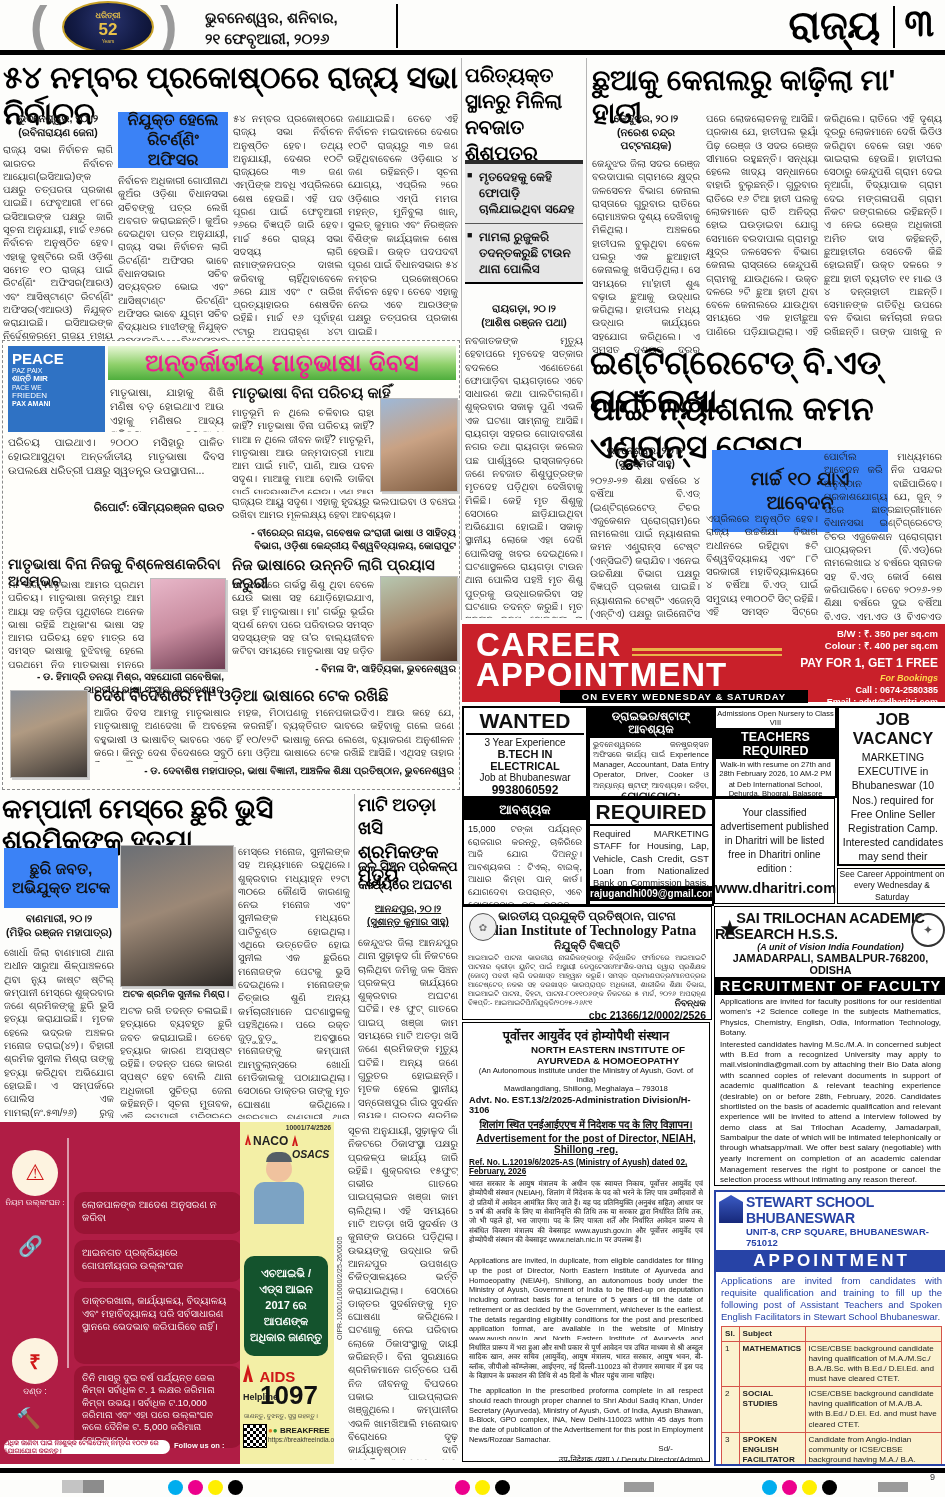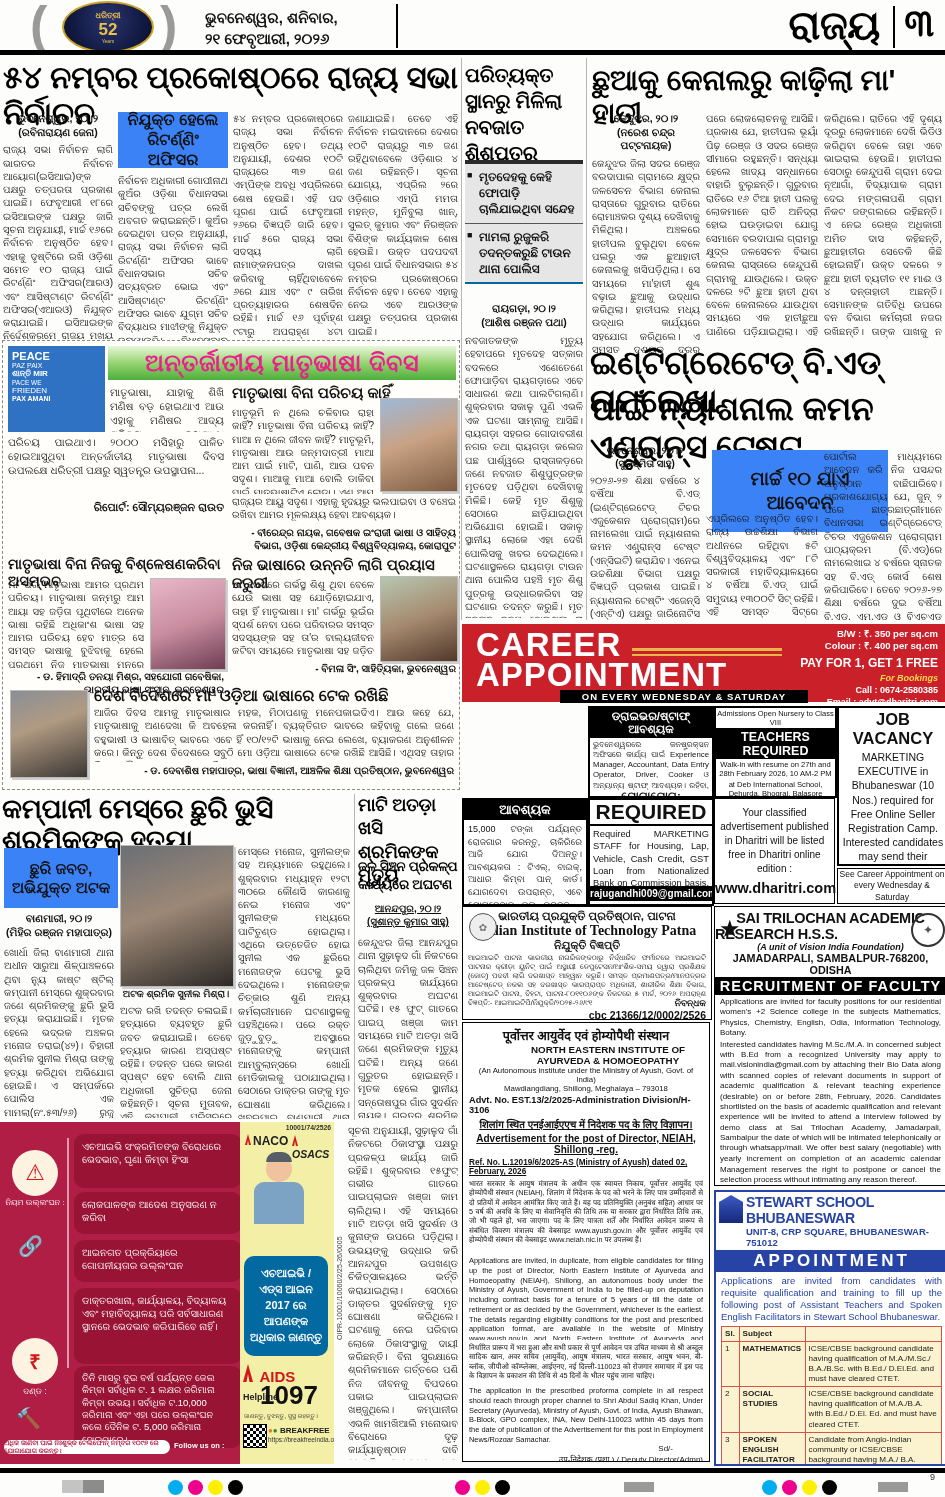--- a/index.html
+++ b/index.html
@@ -66,21 +66,21 @@
     <div class="graybox" style="height:52px;font-size:16px;padding:2px;">ନିଯୁକ୍ତ ହେଲେ ରିଟର୍ଣ୍ଣିଂ ଅଫିସର</div>
     <div class="bodytxt" style="height:168px;margin-top:6px;">ନିର୍ବାଚନ ଅଧିକାରୀ ଗୋପୀନାଥ କୁଅଁର ଓଡ଼ିଶା ବିଧାନସଭା ସଚିବଙ୍କୁ ପତ୍ର ଲେଖି ଅବଗତ କରାଇଛନ୍ତି। କୁଅଁର ଦେଇଥିବା ପତ୍ର ଅନୁଯାୟୀ, ରାଜ୍ୟ ସଭା ନିର୍ବାଚନ ଲାଗି ରିଟର୍ଣ୍ଣିଂ ଅଫିସର ଭାବେ ବିଧାନସଭାର ସଚିବ ସତ୍ୟବ୍ରତ ଭୋଇ ଏବଂ ଆସିଷ୍ଟାଣ୍ଟ ରିଟର୍ଣ୍ଣିଂ ଅଫିସର ଭାବେ ଯୁଗ୍ମ ସଚିବ ବିଦ୍ୟାଧର ମାଝୀଙ୍କୁ ନିଯୁକ୍ତ କରାଯାଇଛି। ବିଧାନସଭାର ପ୍ରଥମ ମହଲା ତଥା</div>
   </div>
   <div class="abs bodytxt" style="left:233px;top:112px;width:110px;height:228px;">୫୪ ନମ୍ବର ପ୍ରକୋଷ୍ଠରେ ରାଜ୍ୟ ସଭା ନିର୍ବାଚନ ଅନୁଷ୍ଠିତ ହେବ। ତଥ୍ୟ ଅନୁଯାୟୀ, ଦେଶର ୧୦ଟି ରାଜ୍ୟରେ ୩୭ ଜଣ ଏମ୍ପିଙ୍କ ଅବଧି ଏପ୍ରିଲରେ ଶେଷ ହେଉଛି। ଏହି ପଦ ପୂରଣ ପାଇଁ ଫେବୃଆରୀ ୨୬ରେ ବିଜ୍ଞପ୍ତି ଜାରି ହେବ। ମାର୍ଚ୍ଚ ୫ରେ ରାଜ୍ୟ ସଭା ସଦସ୍ୟ ଲାଗି ନାମାଙ୍କନପତ୍ର ଦାଖଲ କରିବାକୁ ଚାହିଁଥିବାବେଳେ ୬ରେ ଯାଞ୍ଚ ଏବଂ ୯ ତାରିଖ ପ୍ରତ୍ୟାହାରର ଶେଷଦିନ ରହିଛି। ମାର୍ଚ୍ଚ ୧୬ ପୂର୍ବାହ୍ଣ ୯ଟାରୁ ଅପରାହ୍ଣ ୪ଟା ମଧ୍ୟରେ ଭୋଟ ହେବ। ୫ଟା ପର୍ଯ୍ୟନ୍ତ ଗଣନା କରାଯିବ। ୨୦ ସୁଦ୍ଧା ନିର୍ବାଚନ ପ୍ରକ୍ରିୟା ଶେଷହେବ ବୋଲି</div>
   <div class="abs bodytxt" style="left:348px;top:112px;width:110px;height:228px;">ଜଣାଯାଇଛି। ତେବେ ଏହି ନିର୍ବାଚନ ମଇଦାନରେ ଦେଶର ୧୦ଟି ରାଜ୍ୟରୁ ୩୭ ଜଣ ରହିଥିବାବେଳେ ଓଡ଼ିଶାର ୪ ଜଣ ରହିଛନ୍ତି। ସୂଚନା ଯୋଗ୍ୟ, ଏପ୍ରିଲ ୨ରେ ଓଡ଼ିଶାର ଏମ୍ପି ମମତା ମହନ୍ତ, ମୁନିବୁଲା ଖାନ୍, ସୁଲତ୍ କୁମାର ଏବଂ ନିରଞ୍ଜନ ବିଶିଙ୍କ କାର୍ଯ୍ୟକାଳ ଶେଷ ହେଉଛି। ଉକ୍ତ ପଦପଦବୀ ପୂରଣ ପାଇଁ ବିଧାନସଭାର ୫୪ ନମ୍ବର ପ୍ରକୋଷ୍ଠରେ ନିର୍ବାଚନ ହେବ। ତେବେ ଏହାକୁ ନେଇ ଏବେ ଆରଓଙ୍କ ପକ୍ଷରୁ ତତ୍ପରତା ପ୍ରକାଶ ପାଇଛି।</div>
 
   <div class="vr" style="left:461px;top:58px;height:562px;"></div>
   <div class="vr" style="left:586px;top:58px;height:562px;"></div>
 
   <div class="abs headline" style="left:465px;top:62px;width:118px;font-size:20px;line-height:1.3;">ପରିତ୍ୟକ୍ତ ସ୍ଥାନରୁ ମିଳିଲା ନବଜାତ ଶିଶୁପୁତ୍ର ମୃତଦେହ</div>
-  <div class="abs" style="left:465px;top:160px;width:118px;background:#e6e6e6;border-top:4px solid #2b2b2b;border-bottom:2px solid #0369a1;">
+  <div class="abs" style="left:465px;top:160px;width:118px;background:#e6e6e6;border-top:4px solid #2b2b2b;border-bottom:2px solid #000000;">
     <div class="nb-bullet" style="border-bottom:1.5px solid #555;">ମୃତଦେହକୁ କେହି ଫୋପାଡ଼ି ଚାଲିଯାଇଥିବା ସନ୍ଦେହ</div>
     <div class="nb-bullet">ମାମଲା ରୁଜୁକରି ତଦନ୍ତକରୁଛି ଟାଉନ ଥାନା ପୋଲିସ</div>
   </div>
   <div class="abs" style="left:465px;top:302px;width:118px;">
     <div class="dateline">ରାୟଗଡ଼ା, ୨୦।୨</div>
     <div class="dateline">(ଆଶିଷ ରଞ୍ଜନ ପଥା)</div>
   </div>
   <div class="abs bodytxt" style="left:465px;top:334px;width:118px;height:284px;">ନବଜାତକଙ୍କ ମୃତ୍ୟୁ ହେବାପରେ ମୃତଦେହ ସତ୍କାର ବଦଳରେ ଏଣେତେଣେ ଫୋପାଡ଼ିବା ରାୟଗଡ଼ାରେ ଏବେ ସାଧାରଣ କଥା ପାଲଟିଗଲାଣି। ଶୁକ୍ରବାର ସକାଳୁ ପୁଣି ଏଭଳି ଏକ ଘଟଣା ସାମ୍ନାକୁ ଆସିଛି। ରାୟଗଡ଼ା ସହରର ଗୋଦାବରୀଶ ନଗର ତଥା ରାୟଗଡ଼ା କଲେଜ ପଛ ପାର୍ଶ୍ୱରେ ରାସ୍ତାକଡ଼ରେ ଜଣେ ନବଜାତ ଶିଶୁପୁତ୍ରଙ୍କ ମୃତଦେହ ପଡ଼ିଥିବା ଦେଖିବାକୁ ମିଳିଛି। କେହି ମୃତ ଶିଶୁକୁ ସେଠାରେ ଛାଡ଼ିଯାଇଥିବା ଅଭିଯୋଗ ହୋଇଛି। ସକାଳୁ ସ୍ଥାନୀୟ ଲୋକେ ଏହା ଦେଖି ପୋଲିସକୁ ଖବର ଦେଇଥିଲେ। ଘଟଣାସ୍ଥଳରେ ରାୟଗଡ଼ା ଟାଉନ ଥାନା ପୋଲିସ ପହଞ୍ଚି ମୃତ ଶିଶୁ ପୁତ୍ରକୁ ଉଦ୍ଧାରକରିବା ସହ ଘଟଣାର ତଦନ୍ତ କରୁଛି। ମୃତ ସନ୍ତାନ ଜନ୍ମ ହୋଇଥିଲା ନା କେହି ଫୋପାଡ଼ିବା ପରେ ନବଜାତ ଶିଶୁର ମୃତ୍ୟୁ ହୋଇଛି ତାହାର ତଦନ୍ତ କରିବାକୁ ବୁଦ୍ଧିଜୀବୀ ଦାବି କରିଛନ୍ତି। ପ୍ରଶାସନ ଏହି ସମସ୍ୟା ସମାଧାନ ପାଇଁ ସଚେତନ କରିବା ଜରୁରୀ ବୋଲି ବୁଦ୍ଧିଜୀବୀ ମତ ଦେଇଛନ୍ତି।</div>
 
   <div class="abs headline" style="left:592px;top:64px;width:352px;font-size:29px;">ଛୁଆକୁ କେନାଲରୁ କାଢ଼ିଲା ମା' ହାତୀ</div>
@@ -95,21 +95,21 @@
   <div class="abs headline" style="left:590px;top:344px;width:355px;font-size:33px;">ଇଣ୍ଟିଗ୍ରେଟେଡ୍ ବି.ଏଡ୍ ନାମଲେଖା</div>
   <div class="abs headline" style="left:590px;top:390px;width:355px;font-size:33px;">ପାଇଁ ନ୍ୟାଶନାଲ କମନ ଏଣ୍ଟ୍ରାନ୍ସ ଟେଷ୍ଟ</div>
   <div class="abs dateline" style="left:590px;top:444px;width:110px;font-size:10px;">ଭୁବନେଶ୍ୱର, ୨୦।୨ (ସୁଚିସ୍ମିତା ସାହୁ)</div>
   <div class="abs graybox" style="left:712px;top:450px;width:148px;height:54px;font-size:19px;padding:14px;">ମାର୍ଚ୍ଚ ୧୦ ଯାଏ ଆବେଦନ</div>
   <div class="abs bodytxt" style="left:590px;top:474px;width:110px;height:146px;">୨୦୨୬-୨୭ ଶିକ୍ଷା ବର୍ଷରେ ୪ ବର୍ଷିଆ ବି.ଏଡ୍ (ଇଣ୍ଟିଗ୍ରେଟେଡ୍ ଟିଚର ଏଜୁକେଶନ ପ୍ରୋଗ୍ରାମ)ରେ ନାମଲେଖା ପାଇଁ ନ୍ୟାଶନାଲ କମନ ଏଣ୍ଟ୍ରାନ୍ସ ଟେଷ୍ଟ (ଏନ୍‌ସିଇଟି) କରାଯିବ। ଏନେଇ ଉଚ୍ଚଶିକ୍ଷା ବିଭାଗ ପକ୍ଷରୁ ବିଜ୍ଞପ୍ତି ପ୍ରକାଶ ପାଇଛି। ନ୍ୟାଶନାଲ ଟେଷ୍ଟିଂ ଏଜେନ୍ସି (ଏନ୍‌ଟିଏ) ପକ୍ଷରୁ ଜାରିନୋଟିସ ଅନୁସାରେ, ଏନ୍‌ସିଇଟି-୨୦୨୬ ପ୍ରବେଶିକା ପରୀକ୍ଷା ପାଇଁ ଅନ୍‌ଲାଇନ ଆବେଦନ ଗତ ୧୨ ତାରିଖରୁ ଆରମ୍ଭ ହୋଇଥିବାବେଳେ ଏହା ମାର୍ଚ୍ଚ ୧୦ ତାରିଖ ପର୍ଯ୍ୟନ୍ତ ଚାଲିବ। ପ୍ରବେଶିକା ପରୀକ୍ଷା ୧୬</div>
   <div class="abs bodytxt" style="left:706px;top:512px;width:112px;height:108px;">ଏପ୍ରିଲରେ ଅନୁଷ୍ଠିତ ହେବ। ରାଜ୍ୟ ଉଚ୍ଚଶିକ୍ଷା ବିଭାଗ ଅଧୀନରେ ରହିଥିବା ୫ଟି ବିଶ୍ୱବିଦ୍ୟାଳୟ ଏବଂ ୮ଟି ସରକାରୀ ମହାବିଦ୍ୟାଳୟରେ ୪ ବର୍ଷିଆ ବି.ଏଡ୍ ପାଇଁ ସମୁଦାୟ ୧୩୦୦ଟି ସିଟ୍ ରହିଛି। ଏହି ସମସ୍ତ ସିଟ୍‌ରେ ଆଡ଼ମିଶନ ଏନ୍‌ସିଇଟି ପ୍ରବେଶିକା ପରୀକ୍ଷା ମାର୍କ ଆଧାରରେ କରାଯିବ। ଏନ୍‌ସିଇଟି ପରୀକ୍ଷାଫଳ ଆଧାରରେ ତାଲିକା ପ୍ରକାଶ ପାଇବ ଓ ଯୋଗ୍ୟ ପ୍ରାର୍ଥୀମାନେ ସାମୁ</div>
   <div class="abs bodytxt" style="left:824px;top:450px;width:118px;height:170px;">ପୋର୍ଟାଲ ମାଧ୍ୟମରେ ଆବେଦନ କରି ନିଜ ପସନ୍ଦର ଅନୁଷ୍ଠାନ ବାଛିପାରିବେ। ପ୍ରକାଶଯୋଗ୍ୟ ଯେ, ଜୁନ୍ ୨ ପରେ ଛାତ୍ରଛାତ୍ରୀମାନେ ବିଧାନସଭା ଇଣ୍ଟିଗ୍ରେଟେଡ୍ ଟିଚର ଏଜୁକେଶନ ପ୍ରୋଗ୍ରାମ ପାଠ୍ୟକ୍ରମ (ବି.ଏଡ୍)ରେ ନାମଲେଖାଇ ୪ ବର୍ଷରେ ସ୍ନାତକ ସହ ବି.ଏଡ୍ କୋର୍ସ ଶେଷ କରିପାରିବେ। ତେବେ ୨୦୨୬-୨୭ ଶିକ୍ଷା ବର୍ଷରେ ଦୁଇ ବର୍ଷିଆ ବି.ଏଡ୍, ଏମ.ଏଡ୍ ଓ ବିଏଚ୍‌ଏଡ୍ କୋର୍ସ ପାଇଁ ପ୍ରବେଶିକା ପରୀକ୍ଷା ପୂର୍ବପରି ଷ୍ଟେଟ ସିଲେକ୍ସନ ବୋର୍ଡ ଦ୍ୱାରା କରାଯିବ ବୋଲି ଉଚ୍ଚଶିକ୍ଷା ବିଭାଗ ପକ୍ଷରୁ ସୂଚନା ଦିଆଯାଇଛି।</div>
 
   <div class="abs" style="left:2px;top:340px;width:456px;height:448px;border:1.5px dashed #8a8a8a;background:#fffefa;"></div>
   <div class="abs" style="left:8px;top:346px;width:97px;height:86px;background:#2f72c4;color:#fff;overflow:hidden;padding:4px;box-sizing:border-box;">
-    <div style="font-size:11px;font-weight:bold;">PEACE</div>
+    <div style="font-size:15px;font-weight:bold;">PEACE</div>
     <div style="font-size:7px;">PAZ  PAIX</div>
     <div style="font-size:8px;font-weight:bold;">ଶାନ୍ତି  MIR</div>
     <div style="font-size:6.5px;">PACE  WE</div>
     <div style="font-size:8px;">FRIEDEN</div>
     <div style="font-size:7px;font-weight:bold;">PAX  AMANI</div>
   </div>
   <div class="abs" style="left:108px;top:346px;width:348px;height:34px;background:linear-gradient(180deg,#e9f7d8 0%,#8ed06a 55%,#4fae3d 100%);display:flex;align-items:center;justify-content:center;">
     <span style="color:#ec1e8e;font-weight:900;font-size:24px;letter-spacing:0.5px;">ଅନ୍ତର୍ଜାତୀୟ ମାତୃଭାଷା ଦିବସ</span>
   </div>
   <div class="abs bodytxt" style="left:110px;top:386px;width:114px;height:46px;font-size:10.5px;">ମାତୃଭାଷା, ଯାହାକୁ ଶିଖି ମଣିଷ ବଡ଼ ହୋଇଥାଏ ଆଉ ଏହାକୁ ମଣିଷର ଆଦ୍ୟ ପରିଚୟ କୁହାଯାଏ। ପ୍ରକୃତପକ୍ଷେ ନିଜ ମାତୃଭାଷା ପାଇଁ ବ୍ୟକ୍ତିଟିଏ ସମାଜରେ ସ୍ୱତନ୍ତ୍ର</div>
@@ -146,20 +146,28 @@
     <div class="abs" style="left:300px;top:4px;width:176px;text-align:right;color:#fff;font-weight:bold;font-size:9.5px;line-height:1.3;">
       <div>B/W : ₹. 350 per sq.cm</div>
       <div>Colour : ₹. 400 per sq.cm</div>
       <div style="font-size:12px;margin-top:3px;">PAY FOR 1, GET 1 FREE</div>
       <div style="color:#ffd84d;font-style:italic;font-size:9px;margin-top:2px;">For Bookings</div>
       <div style="font-size:9px;">Call : 0674-2580385</div>
       <div style="font-size:9px;">Email : advt@dharitri.com</div>
     </div>
   </div>
 
+  <div class="clsbox" style="left:462px;top:706px;width:122px;height:88px;text-align:center;">
+    <div style="font-size:21px;font-weight:900;border-bottom:2px solid #000;margin:1px 2px 2px;">WANTED</div>
+    <div style="font-size:10px;">3 Year Experience</div>
+    <div style="font-size:11px;font-weight:900;">B.TECH IN ELECTRICAL</div>
+    <div style="font-size:10px;">Job at Bhubaneswar</div>
+    <div style="font-size:12px;font-weight:900;">9938060592</div>
+    <div style="font-size:11.5px;font-weight:900;">9938237545, 8658646126</div>
+  </div>
 
   <div class="clsbox" style="left:588px;top:706px;width:122px;height:88px;">
     <div class="blackbar" style="font-size:11.5px;padding:2px 0;">ଡ୍ରାଇଭର/ଷ୍ଟାଫ୍ ଆବଶ୍ୟକ</div>
     <div style="font-size:7.8px;padding:2px 3px;text-align:justify;line-height:1.3;height:48px;overflow:hidden;">ଭୁବନେଶ୍ୱରରେ କନଷ୍ଟ୍ରକ୍ସନ ଅଫିସରେ କାର୍ଯ୍ୟ ପାଇଁ Experience Manager, Accountant, Data Entry Operator, Driver, Cooker ଓ ଅନ୍ୟାନ୍ୟ ଷ୍ଟାଫ୍ ଆବଶ୍ୟକ। ରହିବା, ଖାଇବା ପାଇଁ ସୁବିଧା ଅଛି।</div>
     <div style="font-size:11.5px;font-weight:900;text-align:center;">ଯୋଗାଯୋଗ: 9937499625</div>
   </div>
 
   <div class="clsbox" style="left:714px;top:706px;width:119px;height:88px;text-align:center;">
     <div style="font-size:7.5px;border-bottom:1px solid #000;padding:1px;">Admissions Open Nursery to Class VIII</div>
     <div class="blackbar" style="font-size:12.5px;padding:1px 0;">TEACHERS REQUIRED</div>
@@ -295,41 +303,40 @@
   <div class="abs bodytxt" style="left:358px;top:936px;width:100px;height:182px;">କେନ୍ଦୁଝର ଜିଲା ଆନନ୍ଦପୁର ଥାନା ସୁଢ଼ାଳୁଦ ଗାଁ ନିକଟରେ ଚାଲିଥିବା ଜମିକୁ ଜଳ ସିଞ୍ଚନ ପ୍ରକଳ୍ପ କାର୍ଯ୍ୟରେ ଶୁକ୍ରବାର ଅଘଟଣ ଘଟିଛି। ୧୫ ଫୁଟ୍ ଗାତରେ ପାଇପ୍ ଖଞ୍ଜା କାମ ସମୟରେ ମାଟି ଅତଡ଼ା ଖସି ଜଣେ ଶ୍ରମିକଙ୍କ ମୃତ୍ୟୁ ଘଟିଛି। ଅନ୍ୟ ଜଣେ ଗୁରୁତର ହୋଇଛନ୍ତି। ମୃତକ ହେଲେ ସ୍ଥାନୀୟ ସନ୍ତୋଷପୁର ଗାଁର ସୁଦର୍ଶନ ନାୟକ। ଗୁରୁତର ଶ୍ରମିକ ହେଲେ କୁନା ନାୟକ। ମୃତକଙ୍କ ବାପା ସୁଶାନ୍ତ ନାୟକ ଠିକାସଂସ୍ଥାକୁ ଦାୟୀକରି ଥାନାରେ ଅଭିଯୋଗ କରିଛନ୍ତି।</div>
   <div class="abs bodytxt" style="left:348px;top:1124px;width:110px;height:336px;">ସୂଚନା ଅନୁଯାୟୀ, ସୁଢ଼ାଳୁଦ ଗାଁ ନିକଟରେ ଠିକାସଂସ୍ଥା ପକ୍ଷରୁ ପ୍ରକଳ୍ପ କାର୍ଯ୍ୟ ଜାରି ରହିଛି। ଶୁକ୍ରବାର ୧୫ଫୁଟ୍ ଗଭୀର ଗାତରେ ପାଇପ୍‌ଲାଇନ ଖଞ୍ଜା କାମ ଚାଲିଥିଲା। ଏହି ସମୟରେ ମାଟି ଅତଡ଼ା ଖସି ସୁଦର୍ଶନ ଓ କୁନାଙ୍କ ଉପରେ ପଡ଼ିଥିଲା। ଉଭୟଙ୍କୁ ଉଦ୍ଧାର କରି ଆନନ୍ଦପୁର ଉପଖଣ୍ଡ ଚିକିତ୍ସାଳୟରେ ଭର୍ତ୍ତି କରାଯାଇଥିଲା। ସେଠାରେ ଡାକ୍ତର ସୁଦର୍ଶନଙ୍କୁ ମୃତ ଘୋଷଣା କରିଥିଲେ। ଘଟଣାକୁ ନେଇ ପରିବାର ଲୋକେ ଠିକାସଂସ୍ଥାକୁ ଦାୟୀ କରିଛନ୍ତି। ବିନା ସୁରକ୍ଷାରେ ଶ୍ରମିକମାନେ ଗର୍ତ୍ତରେ ପଶି ନିଜ ଜୀବନକୁ ବିପଦରେ ପକାଇ ପାଇପ୍‌ଲାଇନ ଖଞ୍ଜୁଥିଲେ। କମ୍ପାନୀର ଏଭଳି ଖାମଖିଆଲି ମନୋଭାବ ବିରୋଧରେ ଦୃଢ଼ କାର୍ଯ୍ୟାନୁଷ୍ଠାନ ଦାବି ହୋଇଛି। ଆନନ୍ଦପୁର ଥାନା ଏଏସ୍‌ଆଇ ନାରାୟଣ ପ୍ରସାଦ ନନ୍ଦପାତ୍ର କହିଛନ୍ତି, ପରିବାର ଲୋକଙ୍କ ଅଭିଯୋଗ ଆଧାରରେ ତଦନ୍ତ ଚାଲିଛି।</div>
 
   <div class="abs" style="left:0;top:1122px;width:240px;height:342px;background:#b01d45;">
     <div class="circ-ic" style="left:12px;top:28px;">
         <span style="color:#d01818;font-size:22px;">⚠</span>
       </div>
     <div class="abs" style="left:2px;top:76px;width:66px;color:#fff;font-size:8px;text-align:center;line-height:1.2;">ନିୟମ ଉଲ୍ଲଂଘନ :</div>
     <div class="abs" style="left:18px;top:112px;font-size:20px;">🔗</div>
     <div class="abs" style="left:67px;top:16px;width:2px;height:230px;background:rgba(255,255,255,0.55);"></div>
-    <div class="hivbox" style="left:74px;top:12px;width:152px;height:42px;">ଏଚଆଇଭି ସଂକ୍ରମିତଙ୍କ ବିରୋଧରେ ଭେଦଭାବ, ଘୃଣା କିମ୍ବା ହିଂସା</div>
     <div class="hivbox" style="left:74px;top:70px;width:152px;height:30px;">ଲୋକପାଳଙ୍କ ଆଦେଶ ଅନୁସରଣ ନ କରିବା</div>
     <div class="hivbox" style="left:74px;top:118px;width:152px;height:30px;">ଆଇନଗତ ପ୍ରକ୍ରିୟାରେ ଗୋପନୀୟତାର ଉଲ୍ଲଂଘନ</div>
     <div class="hivbox" style="left:74px;top:166px;width:152px;height:64px;">ଡାକ୍ତରଖାନା, କାର୍ଯ୍ୟାଳୟ, ବିଦ୍ୟାଳୟ ଏବଂ ମହାବିଦ୍ୟାଳୟ ପରି ସର୍ବସାଧାରଣ ସ୍ଥାନରେ ଭେଦଭାବ କରିପାରିବେ ନାହିଁ।</div>
     <div class="circ-ic" style="left:12px;top:216px;">
         <span style="color:#d01818;font-size:20px;font-weight:bold;">₹</span>
       </div>
     <div class="abs" style="left:2px;top:264px;width:66px;color:#fff;font-size:8.5px;text-align:center;">ଦଣ୍ଡ :</div>
     <div class="abs" style="left:16px;top:284px;font-size:20px;">🔨</div>
     <div class="hivbox" style="left:74px;top:244px;width:152px;height:70px;font-size:9.5px;">ତିନି ମାସରୁ ଦୁଇ ବର୍ଷ ପର୍ଯ୍ୟନ୍ତ ଜେଲ କିମ୍ବା ସର୍ବାଧିକ ଟ. 1 ଲକ୍ଷର ଜରିମାନା କିମ୍ବା ଉଭୟ। ସର୍ବାଧିକ ଟ.10,000 ଜରିମାନା ଏବଂ ଏହା ପରେ ଉଲ୍ଲଂଘନ କଲେ ଦୈନିକ ଟ. 5,000 ଜରିମାନା ହୋଇପାରେ।</div>
     <div class="abs" style="left:4px;top:318px;width:166px;height:14px;background:#fff;border-radius:8px;color:#b01d45;font-size:6.8px;font-weight:bold;display:flex;align-items:center;justify-content:center;">ଅଧିକ ଜାଣିବା ପାଇଁ ନିଃଶୁଳ୍କ ଟେଲିଫୋନ୍ ନମ୍ବର ୧୦୯୭ ରେ ଯୋଗାଯୋଗ କରନ୍ତୁ।</div>
     <div class="abs" style="left:174px;top:319px;width:62px;color:#fff;font-size:7.5px;font-weight:bold;">Follow us on :</div>
   </div>
   <div class="abs" style="left:240px;top:1122px;width:94px;height:342px;background:#f3efa6;overflow:hidden;">
     <div style="text-align:right;font-size:6.8px;font-weight:bold;color:#333;padding:2px 3px 0 0;">10001/74/2526</div>
     <div class="abs" style="left:5px;top:12px;font-size:12px;font-weight:bold;color:#222;"><span class="ribbon"></span><span>NACO</span></div>
     <div class="abs" style="left:52px;top:13px;font-size:10.5px;font-weight:bold;font-style:italic;color:#222;"><span class="ribbon"></span><span>OSACS</span></div>
     <div class="abs" style="left:26px;top:34px;width:26px;height:26px;border-radius:50%;background:#f0c29e;"></div>
     <div class="abs" style="left:26px;top:30px;width:26px;height:10px;border-radius:10px 10px 0 0;background:#555e66;"></div>
     <div class="abs" style="left:14px;top:60px;width:50px;height:42px;border-radius:10px 10px 0 0;background:#7ca3c4;"></div>
-    <div class="abs" style="left:4px;top:134px;width:84px;height:100px;background:#0369a1;border-radius:10px;color:#fff;display:flex;align-items:center;justify-content:center;text-align:center;font-size:11px;font-weight:bold;line-height:1.45;padding:4px;box-sizing:border-box;">ଏଚଆଇଭି / ଏଡ୍ସ ଆଇନ 2017 ରେ ଆପଣଙ୍କ ଅଧିକାର ଜାଣନ୍ତୁ</div>
+    <div class="abs" style="left:4px;top:134px;width:84px;height:100px;background:#14532d;border-radius:10px;color:#fff;display:flex;align-items:center;justify-content:center;text-align:center;font-size:11px;font-weight:bold;line-height:1.45;padding:4px;box-sizing:border-box;">ଏଚଆଇଭି / ଏଡ୍ସ ଆଇନ 2017 ରେ ଆପଣଙ୍କ ଅଧିକାର ଜାଣନ୍ତୁ</div>
     <div class="abs" style="left:3px;top:242px;">
       <span class="ribbon" style="width:10px;height:18px;"></span>
       <span style="color:#d01818;font-weight:900;font-size:15px;">AIDS</span>
       <span style="color:#222;font-weight:bold;font-size:9px;">Helpline</span>
     </div>
     <div class="abs" style="left:20px;top:258px;font-size:26px;font-weight:900;color:#111;">1097</div>
     <div class="abs" style="left:4px;top:290px;width:86px;font-size:6.3px;color:#333;">ଜାଣନ୍ତୁ, ବୁଝନ୍ତୁ, ସୁସ୍ଥ ରହନ୍ତୁ।</div>
     <div class="abs" style="left:3px;top:302px;width:22px;height:22px;background:repeating-conic-gradient(#000 0 25%,#fff 0 50%) 0 0/6px 6px;border:1px solid #000;"></div>
     <div class="abs" style="left:28px;top:304px;font-size:8px;font-weight:900;color:#1a1a1a;"><span style="color:#e87b1e;">●</span><span style="color:#2e8b2e;">●</span> <span>BREAKFREE</span></div>
     <div class="abs" style="left:28px;top:314px;font-size:6.5px;color:#333;">https://breakfreeindia.org</div>

